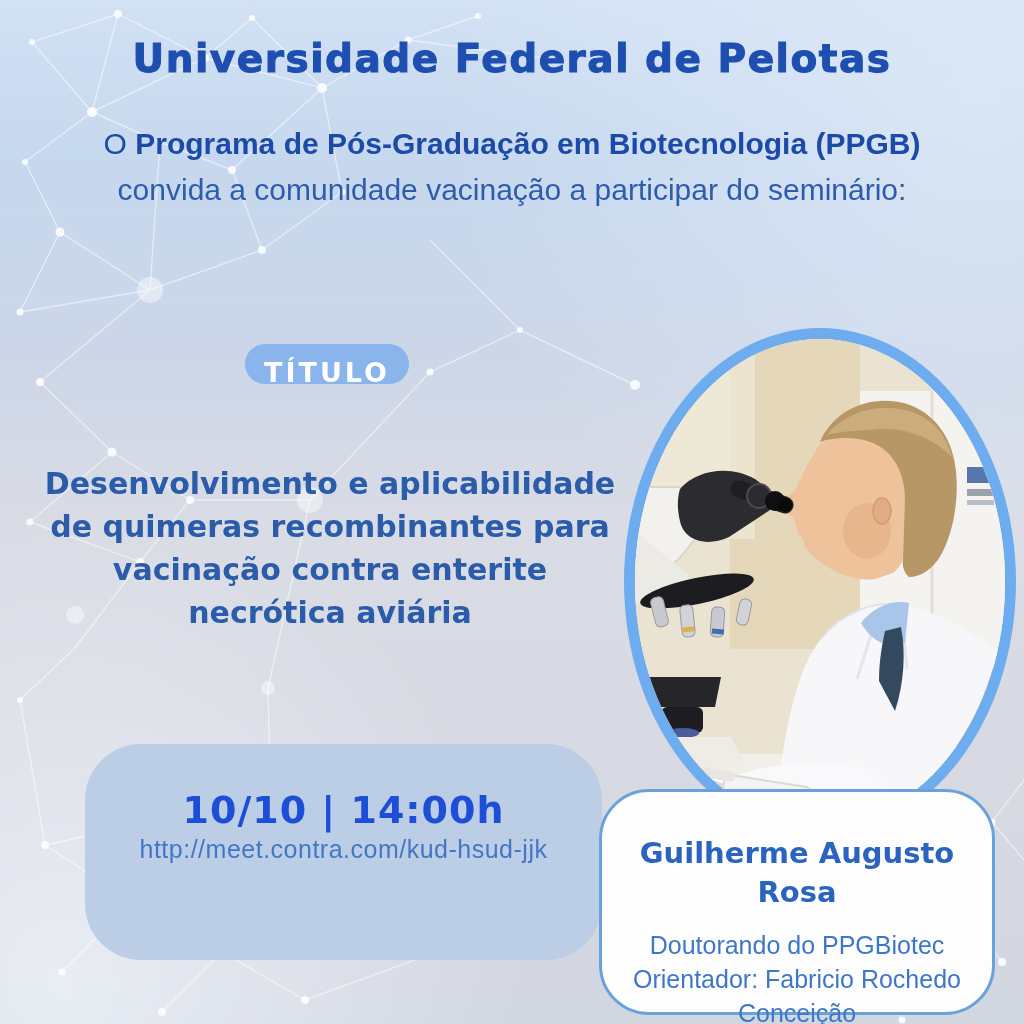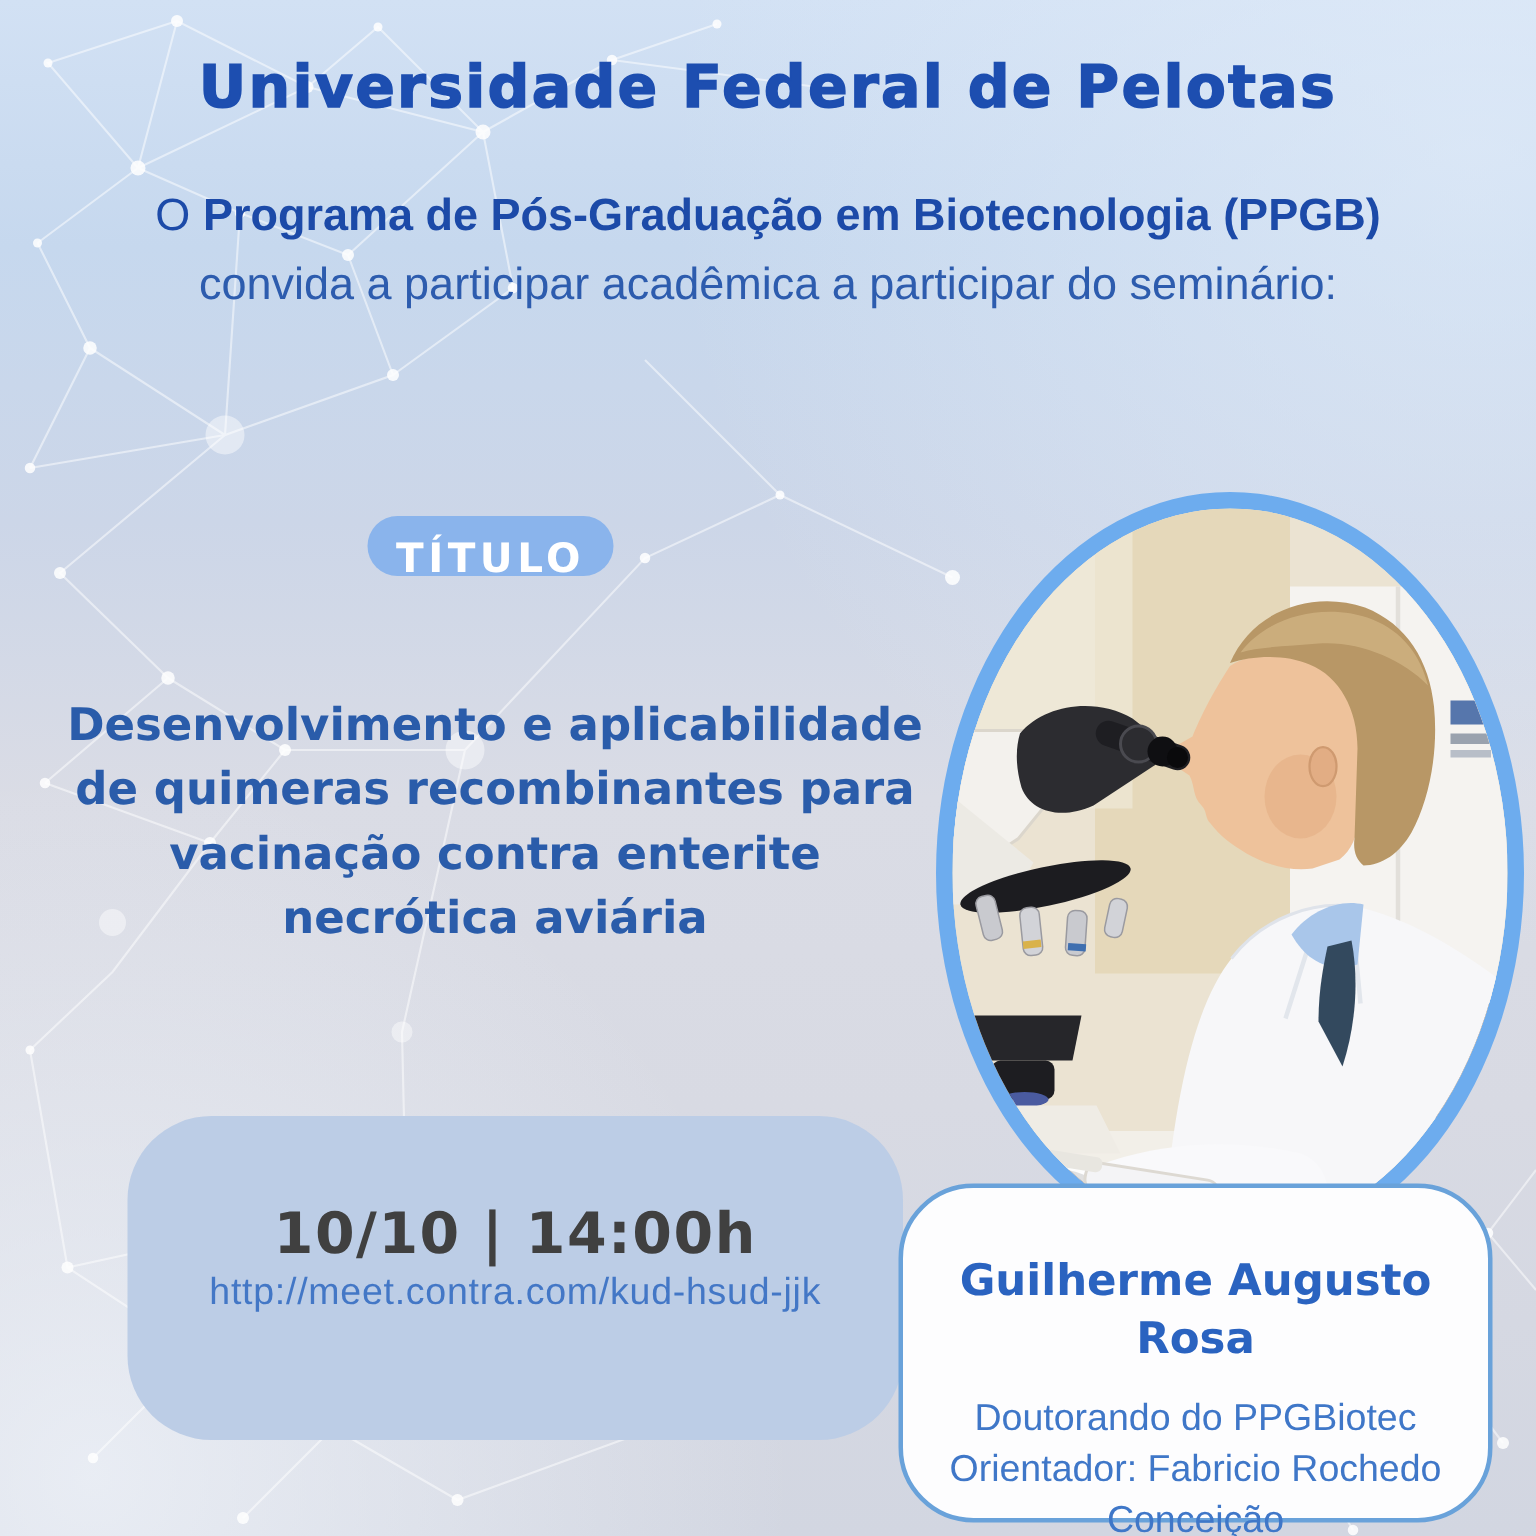--- a/index.html
+++ b/index.html
@@ -35,22 +35,22 @@
     position:absolute; left:18px; top:462px; width:624px; text-align:center;
     font-family:"DejaVu Sans", sans-serif; font-weight:bold; font-size:30px; line-height:43px;
     color:#2a5caa; white-space:pre-line;
   }
 
   .schedule-card {
     position:absolute; left:85px; top:744px; width:517px; height:216px;
     background:#bccde6; border-radius:56px; text-align:center; z-index:2;
   }
   .schedule-datetime {
-    margin-top:56px; font-family:"DejaVu Sans", sans-serif; font-weight:bold;
-    font-size:38px; color:#404040; letter-spacing:1px;
+    margin-top:44px; font-family:"DejaVu Sans", sans-serif; font-weight:bold;
+    font-size:38px; color:#1d4ed8; letter-spacing:1px;
   }
   .schedule-meet-label { margin-top:24px; font-size:25px; color:#4377c6; letter-spacing:0.5px; }
   .schedule-url { margin-top:3px; font-size:25px; color:#4377c6; letter-spacing:0.5px; text-decoration:none; display:block; }
 
   .photo-oval {
     position:absolute; left:624px; top:328px; width:392px; height:508px;
     border:11px solid #6dacee; border-radius:50%; overflow:hidden;
     background:#ebe3d2; z-index:1;
   }
   .photo-oval svg { display:block; width:100%; height:100%; }
@@ -128,21 +128,21 @@
         <circle cx="420" cy="840" r="6"></circle>
     </g>
   </svg>
 
   <h1 class="uni-title">Universidade Federal de Pelotas</h1>
 
   <div class="intro">
     <div class="line1">
       <span class="prefix">O </span><span class="boldpart">Programa de Pós-Graduação em Biotecnologia (PPGB)</span>
     </div>
-    <div class="line2">convida a participar acadêmica a participar do seminário:</div>
+    <div class="line2">convida a comunidade vacinação a participar do seminário:</div>
   </div>
 
   <div class="titulo-badge">TÍTULO</div>
 
   <div class="seminar-title">Desenvolvimento e aplicabilidade
 de quimeras recombinantes para
 vacinação contra enterite
 necrótica aviária</div>
 
   <div class="schedule-card">

